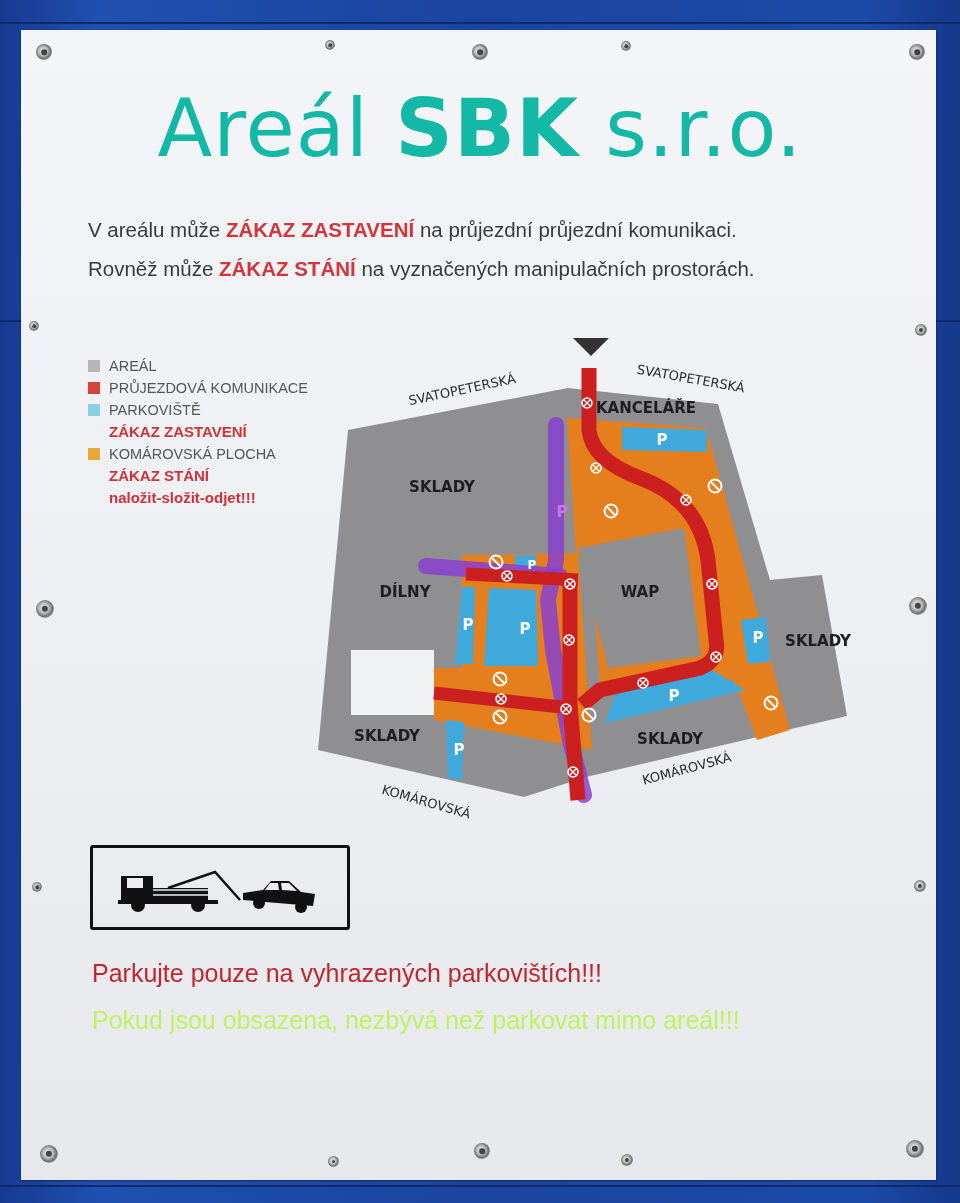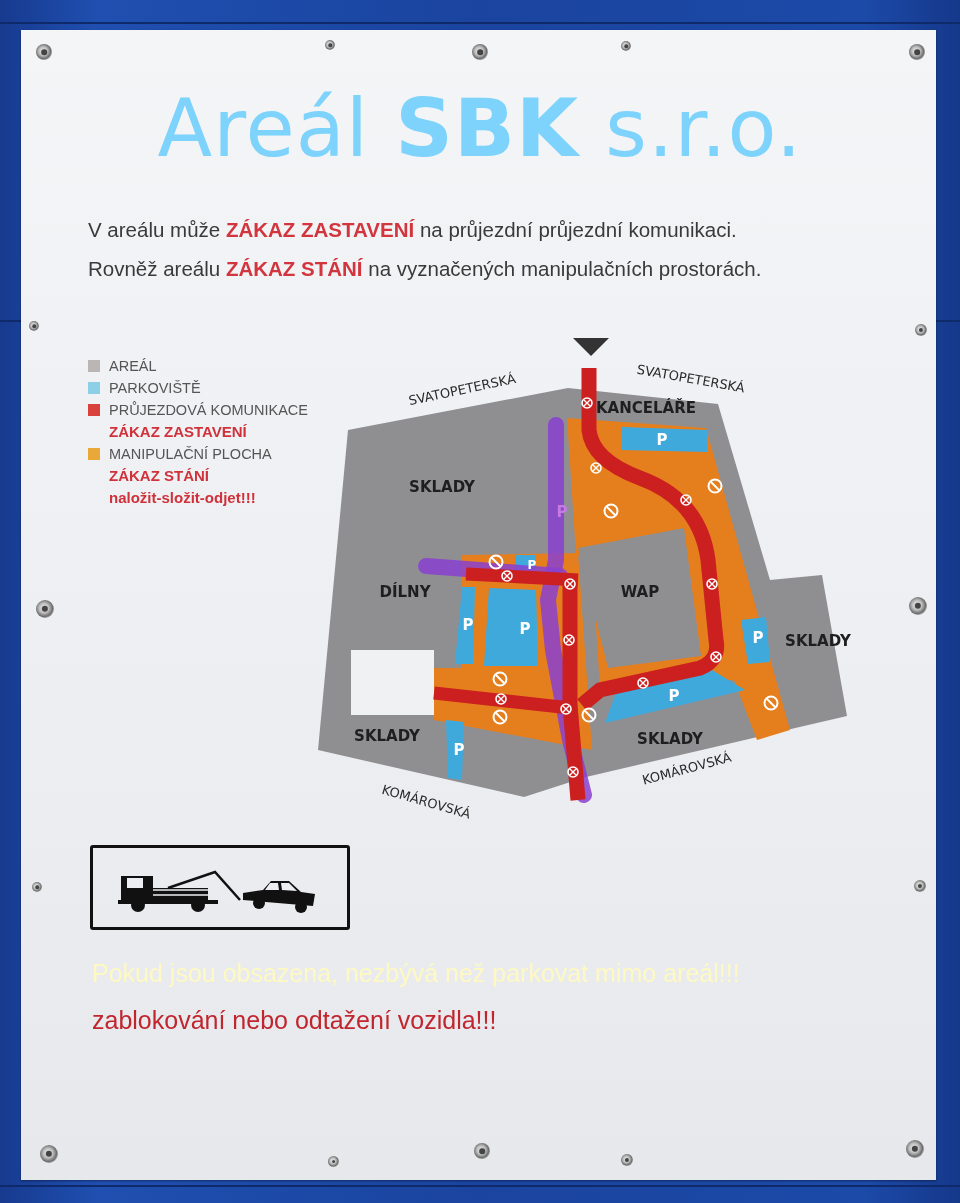--- a/index.html
+++ b/index.html
@@ -2,33 +2,33 @@
 <html><head>
 <meta charset="utf-8">
 <style>
   html,body{margin:0;padding:0;}
   body{width:960px;height:1203px;position:relative;overflow:hidden;background:#1a3f9a;font-family:"DejaVu Sans","Liberation Sans",sans-serif;}
   .wall{position:absolute;inset:0;background:linear-gradient(90deg,#173a8f 0%,#1f4fb0 10%,#1a449f 50%,#1c4aa8 90%,#15388a 100%);}
   .wall-seam{position:absolute;left:0;right:0;height:2px;background:#0e2a6a;}
   .sign{position:absolute;left:21px;top:30px;width:915px;height:1150px;background:linear-gradient(180deg,#f4f5f7 0%,#eceef1 60%,#e6e8eb 100%);box-shadow:0 1px 2px rgba(0,0,0,.4);}
   .screw{position:absolute;border-radius:50%;background:radial-gradient(circle at 45% 45%,#f5f5f5 0%,#bdbdbd 35%,#6e6e6e 60%,#cfcfcf 80%,#777 100%);}
   .screw::after{content:"";position:absolute;left:50%;top:50%;width:35%;height:35%;transform:translate(-50%,-50%);border-radius:50%;background:#444;}
-  .title{position:absolute;left:0;right:0;top:82px;text-align:center;font-size:80px;color:#7dd3fc;letter-spacing:1px;font-family:"DejaVu Sans",sans-serif;}
+  .title{position:absolute;left:0;right:0;top:82px;text-align:center;font-size:80px;color:#14b8a6;letter-spacing:1px;font-family:"DejaVu Sans",sans-serif;}
   .title b{font-weight:bold;}
   .intro{position:absolute;left:88px;top:210px;font-size:20.5px;color:#3a3a3a;line-height:39px;font-family:"Liberation Sans",sans-serif;}
   .intro .red{color:#d2353d;font-weight:bold;}
   .legend{position:absolute;left:88px;top:355px;font-size:14.5px;color:#555;line-height:22px;font-family:"Liberation Sans",sans-serif;}
   .legend .row{display:flex;align-items:center;height:22px;}
   .legend .sw{width:12px;height:12px;margin-right:9px;display:inline-block;}
   .legend .sub{padding-left:21px;color:#d0313a;font-weight:bold;font-size:15px;}
   .map{position:absolute;left:300px;top:330px;}
   .tow{position:absolute;left:90px;top:845px;width:260px;height:85px;border:3px solid #111;border-radius:3px;box-sizing:border-box;}
   .notice{position:absolute;left:92px;top:950px;font-size:25px;line-height:47px;font-family:"Liberation Sans",sans-serif;}
   .notice .red{color:#c1262f;}
-  .notice .blk{color:#fef9c3;}
+  .notice .blk{color:#bef264;}
 </style>
 </head>
 <body>
 
 <div class="wall">
   <div class="wall-seam" style="top:22px"></div>
   <div class="wall-seam" style="top:320px"></div>
   <div class="wall-seam" style="top:1185px"></div>
 </div>
 
@@ -57,43 +57,43 @@
   <span>s.r.o.</span>
 </div>
 
 <div class="intro">
   <div>
     <span>V areálu může</span>
     <span class="red">ZÁKAZ ZASTAVENÍ</span>
     <span>na průjezdní průjezdní komunikaci.</span>
   </div>
   <div>
-    <span>Rovněž areálu</span>
+    <span>Rovněž může</span>
     <span class="red">ZÁKAZ STÁNÍ</span>
     <span>na vyznačených manipulačních prostorách.</span>
   </div>
 </div>
 
 <div class="legend">
   <div class="row">
       <span class="sw" style="background:#b9b6b5"></span>
       <span>AREÁL</span>
     </div>
   <div class="row">
+      <span class="sw" style="background:#d9413c"></span>
+      <span>PRŮJEZDOVÁ KOMUNIKACE</span>
+    </div>
+  <div class="row">
       <span class="sw" style="background:#8ecfe8"></span>
       <span>PARKOVIŠTĚ</span>
     </div>
-  <div class="row">
-      <span class="sw" style="background:#d9413c"></span>
-      <span>PRŮJEZDOVÁ KOMUNIKACE</span>
-    </div>
   <div class="row sub">ZÁKAZ ZASTAVENÍ</div>
   <div class="row">
       <span class="sw" style="background:#eaa838"></span>
-      <span>MANIPULAČNÍ PLOCHA</span>
+      <span>KOMÁROVSKÁ PLOCHA</span>
     </div>
   <div class="row sub">ZÁKAZ STÁNÍ</div>
   <div class="row sub">naložit-složit-odjet!!!</div>
 </div>
 
 <svg class="map" width="570" height="510" viewBox="300 330 570 510">
   <defs>
     <g id="xmark">
         <circle r="5" fill="none" stroke="#fff" stroke-width="1.6"></circle>
         <path d="M-3,-3L3,3M3,-3L-3,3" stroke="#fff" stroke-width="1.4"></path>
@@ -192,15 +192,15 @@
     <path d="M75,40 L122,24 L147,52" stroke="#111" stroke-width="2.5" fill="none"></path>
 
     <path d="M150,45 L170,42 L178,33 L196,33 L208,44 L222,46 L220,58 L150,52 Z" fill="#111"></path>
     <path d="M177,35 L185,35 L186,42 L172,42 Z M188,35 L196,35 L204,43 L189,42 Z" fill="#eceef1"></path>
     <circle cx="166" cy="55" r="6" fill="#111"></circle>
     <circle cx="208" cy="59" r="6" fill="#111"></circle>
   </svg>
 </div>
 
 <div class="notice">
+  <div class="red">Parkujte pouze na vyhrazených parkovištích!!!</div>
   <div class="blk">Pokud jsou obsazena, nezbývá než parkovat mimo areál!!!</div>
-  <div class="red">zablokování nebo odtažení vozidla!!!</div>
 </div>
 
 </body></html>

